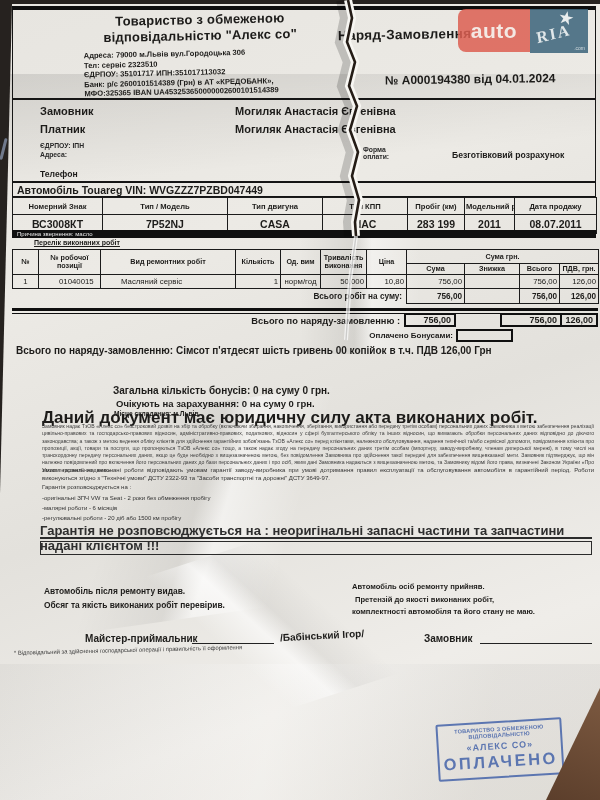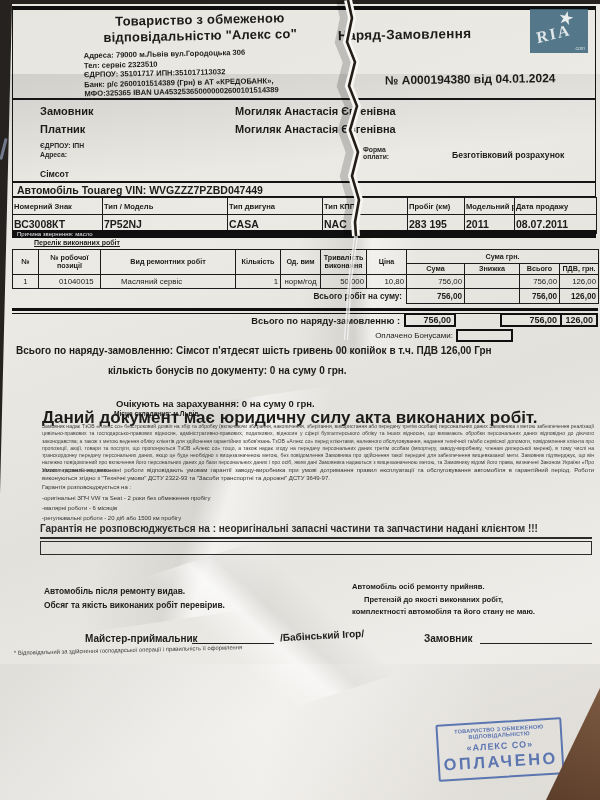--- a/index.html
+++ b/index.html
@@ -31,47 +31,47 @@
   .wmria{position:absolute;left:6px;top:16px;color:#dfe7ea;font-size:16px;font-weight:bold;letter-spacing:2px;transform:rotate(-14deg) skewX(-4deg);font-family:"Liberation Serif",serif;}
   .wmcom{position:absolute;right:3px;bottom:2px;color:#cfdadf;font-size:5px;}
   
   .custbox{left:12px;top:95px;width:584px;height:83px;border:1.5px solid #161616;box-sizing:border-box;}
   .lab11{font-size:11px;font-weight:bold;}
   .lab7{font-size:6.8px;font-weight:bold;color:#2a2a2a;}
   
   .vtitle{left:12px;top:178px;width:584px;height:15px;border:1.5px solid #141414;box-sizing:border-box;font-size:10.5px;font-weight:bold;padding:1px 0 0 4px;}
   table{border-collapse:collapse;table-layout:fixed;}
   .vtab{left:12px;top:193px;width:584px;}
-  .vtab td{border:1.2px solid #1b1b1b;white-space:nowrap;overflow:hidden;margin-left:38px;}
+  .vtab td{border:1.2px solid #1b1b1b;text-align:center;white-space:nowrap;overflow:hidden;margin-left:38px;}
   .vtab .vh td{font-size:7.6px;font-weight:bold;height:14px;}
   .vtab .vv td{font-size:10.5px;font-weight:bold;height:16px;}
   .reason{left:12px;top:226px;width:584px;height:8px;background:#101010;color:#e8e8e8;font-size:6px;line-height:8px;padding-left:5px;box-sizing:border-box;}
   .wlist{left:34px;top:235px;font-size:7px;font-weight:bold;text-decoration:underline;}
   
   .wtab{left:12px;top:245px;width:586px;}
   .wtab td{border:1.1px solid #1b1b1b;text-align:center;overflow:hidden;}
   .wtab .hh td{font-size:7.2px;font-weight:bold;line-height:8px;}
   .wtab .sumhdr{height:11px;}
   .wtab .rr td{font-size:7.8px;height:11px;}
   .wtab .rr .lft{text-align:left;padding-left:20px;}
   .wtab .rr .rgt, .wtab .tt .num{text-align:right;padding-right:2px;}
   .wtab .tt td{font-size:8.2px;font-weight:bold;height:12px;}
   .wtab .totlbl{border:none;text-align:right;padding-right:4px;}
   .dline{left:12px;top:304px;width:586px;height:6px;border-top:3px solid #0f0f0f;border-bottom:1.2px solid #0f0f0f;box-sizing:border-box;}
   .grandlbl{left:150px;top:312px;width:250px;text-align:right;font-size:9.3px;font-weight:bold;}
   .gbox{border:2px solid #101010;box-sizing:border-box;font-size:9px;font-weight:bold;text-align:right;}
-  .bonuslbl{left:253px;top:327px;width:200px;text-align:right;font-size:8px;font-weight:normal;}
+  .bonuslbl{left:253px;top:327px;width:200px;text-align:right;font-size:8px;font-weight:bold;}
   .bonusbox{left:456px;top:325px;width:57px;height:13px;border:2px solid #101010;box-sizing:border-box;}
   
   .words{left:16px;top:341px;width:570px;font-size:10px;font-weight:bold;}
   .s10{font-size:10px;font-weight:bold;}
   .legaltitle{left:42px;top:404px;font-size:17px;font-weight:bold;}
   .finep{left:42px;top:419px;width:552px;font-size:5.1px;line-height:7.3px;color:#3c3c3c;text-align:justify;}
   .fine6{font-size:6px;line-height:7.6px;color:#333;}
-  .excl{left:40px;top:519px;font-size:10px;font-weight:bold;color:#2e2e2e;}
+  .excl{left:40px;top:519px;font-size:13px;font-weight:bold;color:#2e2e2e;}
   .ebox-top{left:40px;top:533px;width:552px;height:1.6px;background:#2b2b2b;}
   .ebox{left:40px;top:537px;width:552px;height:14px;border:1.3px solid #2b2b2b;box-sizing:border-box;}
   .recotitle{left:40px;top:561px;font-size:9px;font-weight:bold;font-style:italic;}
   .reco-l{font-size:8.4px;font-weight:bold;}
   .reco-r{font-size:7.6px;font-weight:bold;}
   .sigline{border-bottom:1.4px solid #222;position:absolute;}
   .sig10{font-size:10px;font-weight:bold;}
   .footnote{left:14px;top:643px;font-size:5.8px;color:#3a3a3a;transform:rotate(-1.4deg);}
   
   .stamp{left:437px;top:717px;width:126px;height:57px;border:2.2px solid var(--stamp-blue,#3f5fa8);box-sizing:border-box;transform:rotate(-3.5deg);color:var(--stamp-blue,#3f5fa8);text-align:center;opacity:.82;border-radius:2px;padding-top:3px;}
@@ -113,21 +113,21 @@
     <div class="abs lab11" style="left:235px;top:101px;">Могиляк Анастасія Євгенівна</div>
     <div class="abs lab11" style="left:40px;top:119px;">Платник</div>
     <div class="abs lab11" style="left:235px;top:119px;">Могиляк Анастасія Євгенівна</div>
     <div class="abs lab7" style="left:40px;top:138px;">ЄДРПОУ:  ІПН</div>
     <div class="abs lab7" style="left:40px;top:147px;">Адреса:</div>
     <div class="abs lab7" style="left:363px;top:142px;line-height:7.4px;">
       <div>Форма</div>
       <div>оплати:</div>
     </div>
     <div class="abs b" style="left:452px;top:146px;font-size:8.6px;">Безготівковий розрахунок</div>
-    <div class="abs b" style="left:40px;top:165px;font-size:8.6px;">Сімсот</div>
+    <div class="abs b" style="left:40px;top:165px;font-size:8.6px;">Телефон</div>
 
     <div class="abs vtitle">Автомобіль Touareg VIN: WVGZZZ7PZBD047449</div>
     <table class="abs vtab">
       <colgroup>
           <col style="width:90px">
           <col style="width:125px">
           <col style="width:95px">
           <col style="width:85px">
           <col style="width:57px">
           <col style="width:50px">
@@ -141,21 +141,21 @@
         <td>Тип КПП</td>
         <td>Пробіг (км)</td>
         <td>Модельний рік</td>
         <td>Дата продажу</td>
       </tr>
       <tr class="vv">
         <td>ВС3008КТ</td>
         <td>7P52NJ</td>
         <td>CASA</td>
         <td>NAC</td>
-        <td>283 195</td>
+        <td>283 199</td>
         <td>2011</td>
         <td>08.07.2011</td>
       </tr>
     </tbody>
       </table>
     <div class="abs reason">Причина звернення: масло</div>
     <div class="abs wlist">Перелік виконаних робіт</div>
 
     <table class="abs wtab">
       <colgroup>
@@ -213,39 +213,39 @@
 
     <div class="abs dline"></div>
     <div class="abs grandlbl">Всього по наряду-замовленню :</div>
     <div class="abs gbox" style="left:404px;top:309px;width:52px;height:14px;padding-right:3px;">756,00</div>
     <div class="abs gbox" style="left:500px;top:309px;width:60px;height:14px;padding-right:3px;border-right:none;">756,00</div>
     <div class="abs gbox" style="left:560px;top:309px;width:38px;height:14px;padding-right:3px;">126,00</div>
     <div class="abs bonuslbl">Оплачено Бонусами:</div>
     <div class="abs bonusbox"></div>
 
     <div class="abs words">Всього по наряду-замовленню: Сімсот п'ятдесят шість гривень 00 копійок в т.ч. ПДВ 126,00 Грн</div>
-    <div class="abs s10" style="left:108px;top:361px;">кількість бонусів по документу:  0 на суму  0 грн.</div>
+    <div class="abs s10" style="left:113px;top:381px;">Загальна кількість бонусів: 0 на суму  0 грн.</div>
     <div class="abs b" style="left:116px;top:394px;font-size:9.5px;">Очікують на зарахування: 0 на суму  0 грн.</div>
     <div class="abs b" style="left:114px;top:406px;font-size:6.6px;">Місце складання: м.Львів</div>
     <div class="abs legaltitle">Даний документ має юридичну силу акта виконаних робіт.</div>
 
     <div class="abs finep">Замовник надає ТзОВ «Алекс со» безстроковий дозвіл на збір та обробку (включаючи збирання, накопичення, зберігання, використання або передачу третім особам) персональних даних Замовника з метою забезпечення реалізації цивільно-правових та господарсько-правових відносин, адміністративно-правових, податкових, відносин у сфері бухгалтерського обліку та інших відносин, що вимагають обробки персональних даних відповідно до діючого законодавства; а також з метою ведення обліку клієнтів для здійснення гарантійних зобов'язань ТзОВ «Алекс со» перед клієнтами, належного обслуговування, надання технічної та/або сервісної допомоги, повідомлення клієнта про пропозиції, акції, товари та послуги, що пропонуються ТзОВ «Алекс со» тощо, а також надає згоду на передачу персональних даних третім особам (імпортеру, заводу-виробнику, членам дилерської мережі), в тому числі на транскордонну передачу персональних даних, якщо це буде необхідно з вищезазначеною метою, без повідомлення Замовника про здійснення такої передачі для забезпечення вищевказаної мети. Замовник підтверджує, що він належно повідомлений про включення його персональних даних до бази персональних даних і про осіб, яким дані Замовника надаються з вищезазначеною метою, та Замовнику відомі його права, визначені Законом України «Про захист персональних даних».</div>
     <div class="abs fine6" style="left:42px;top:463px;width:552px;text-align:justify;">Умови гарантії на виконані роботи відповідають умовам гарантії заводу-виробника при умові дотримання правил експлуатації та обслуговування автомобіля в гарантійний період. Роботи виконуються згідно з "Технічні умови" ДСТУ 2322-93 та "Засоби транспортні та дорожні" ДСТУ 3649-97.</div>
     <div class="abs fine6" style="left:42px;top:480px;">Гарантія розповсюджується на :</div>
     <div class="abs fine6" style="left:42px;top:491px;">-оригінальні ЗПЧ VW та Seat  - 2 роки без обмеження пробігу</div>
     <div class="abs fine6" style="left:42px;top:501px;">-малярні роботи - 6 місяців</div>
     <div class="abs fine6" style="left:42px;top:511px;">-регулювальні роботи  - 20 діб або 1500 км пробігу</div>
     <div class="abs excl">Гарантія  не розповсюджується на : неоригінальні запасні частини та запчастини надані клієнтом !!!</div>
     <div class="abs ebox-top"></div>
     <div class="abs ebox"></div>
 
     <div class="abs reco-l" style="left:44px;top:582px;">Автомобіль після ремонту видав.</div>
     <div class="abs reco-l" style="left:44px;top:596px;">Обсяг та якість виконаних робіт перевірив.</div>
     <div class="abs reco-r" style="left:352px;top:578px;">Автомобіль осіб ремонту прийняв.</div>
-    <div class="abs reco-r" style="left:352px;top:591px;padding-left:12px;">Претензій до якості виконаних робіт,</div>
+    <div class="abs reco-r" style="left:343px;top:591px;padding-left:12px;">Претензій до якості виконаних робіт,</div>
     <div class="abs reco-r" style="left:352px;top:603px;">комплектності автомобіля та його стану не маю.</div>
     <div class="abs sig10" style="left:85px;top:629px;">Майстер-приймальник</div>
     <div class="sigline" style="left:192px;top:629px;width:82px;height:10px;"></div>
     <div class="abs sig10" style="left:280px;top:626px;transform:rotate(-3deg);">/Бабінський Ігор/</div>
     <div class="abs sig10" style="left:424px;top:629px;">Замовник</div>
     <div class="sigline" style="left:480px;top:629px;width:112px;height:10px;"></div>
     <div class="abs footnote">* Відповідальний за здійснення господарської операції і правильність її оформлення</div>
 
     <div class="abs stamp">
       <div class="s1">ТОВАРИСТВО З ОБМЕЖЕНОЮ</div>
@@ -256,20 +256,23 @@
   </div>
 
   <svg class="tear" width="600" height="800" viewBox="0 0 600 800">
     <polyline points="348,0 352,18 347,42 355,62 349,86 357,106 350,130 358,152 352,176 359,200 355,222 356,236" fill="none" stroke="rgba(0,0,0,0.18)" stroke-width="14" transform="translate(-5,0)"></polyline>
     <polyline points="348,0 352,18 347,42 355,62 349,86 357,106 350,130 358,152 352,176 359,200 355,222 356,236" fill="none" stroke="#f7f6f2" stroke-width="8"></polyline>
     <polyline points="348,0 352,18 347,42 355,62 349,86 357,106 350,130 358,152 352,176 359,200 355,222 356,236" fill="none" stroke="#241c16" stroke-width="2.6"></polyline>
     <polyline points="356,236 350,280 346,340" fill="none" stroke="rgba(255,255,255,0.7)" stroke-width="4"></polyline>
     <polyline points="356,236 350,280 346,340" fill="none" stroke="rgba(0,0,0,0.16)" stroke-width="1.4"></polyline>
   </svg>
 
+  <div class="abs wmred">
+      <span>auto</span>
+    </div>
   <div class="wmteal">
     <div class="wmstar">★</div>
     <div class="wmria">RIA</div>
     <div class="wmcom">.com</div>
   </div>
 
   <div class="abs penmark"></div>
   <div class="abs wood"></div>
 </div>
 

